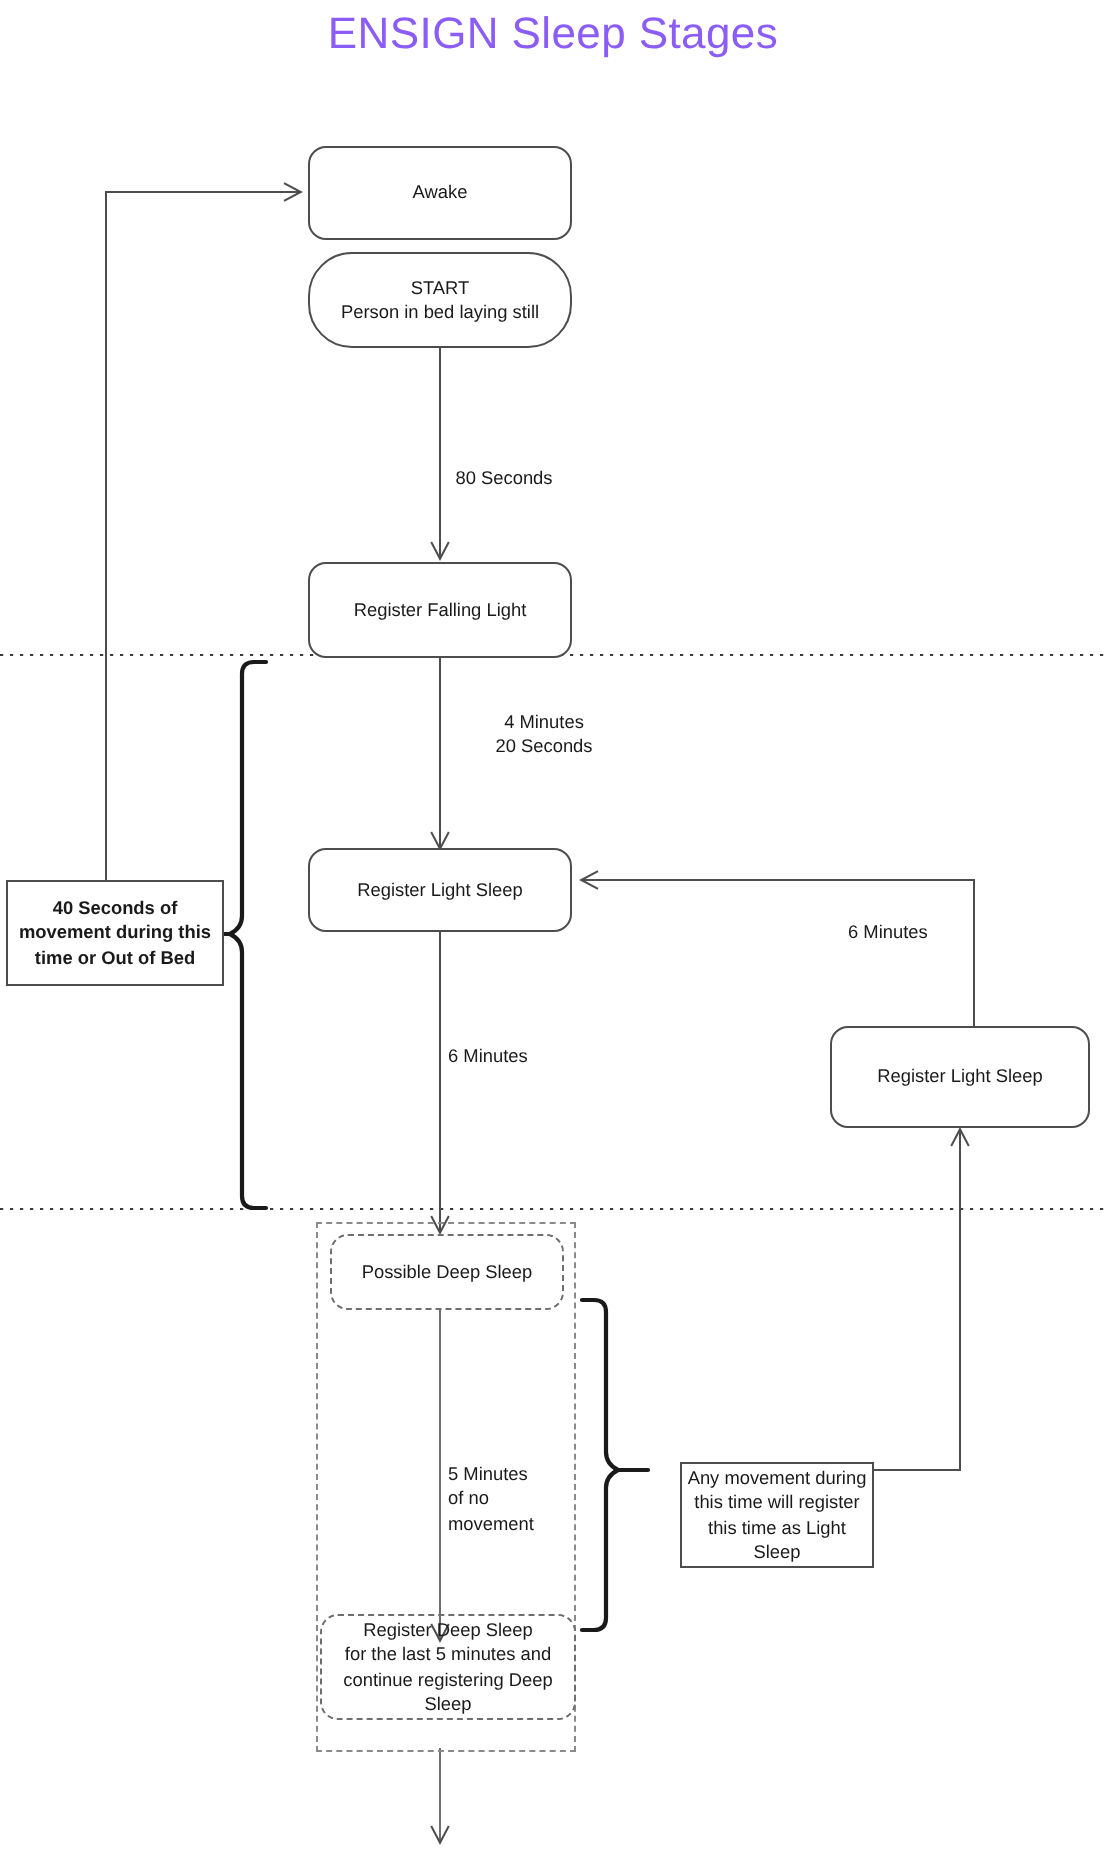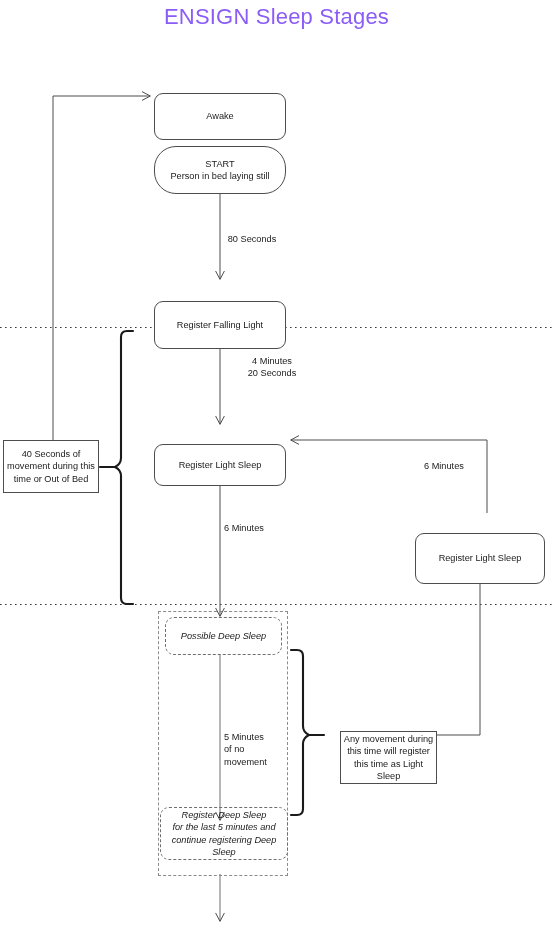--- a/index.html
+++ b/index.html
@@ -45,31 +45,29 @@
     text-align: center;
     color: #1a1a1a;
     font-size: 9.2px;
     line-height: 12.4px;
     background: transparent;
   }
   .node-solid-round {
     border: 1px solid #4d4d4d;
     border-radius: 9px;
     background: #ffffff;
-    margin-top: 20px;
   }
   .node-solid-rect {
     border: 1px solid #4d4d4d;
     background: #ffffff;
   }
   .node-dashed-round {
     border: 1px dashed #6e6e6e;
     border-radius: 9px;
     background: transparent;
-    font-style: italic;
   }
   .container-dashed {
     position: absolute;
     box-sizing: border-box;
     border: 1px dashed #8a8a8a;
     background: transparent;
   }
   .edge-label {
     position: absolute;
     color: #1a1a1a;
@@ -158,21 +156,21 @@
     <span class="nw">Possible Deep Sleep</span>
   </div>
 
   <div class="node node-dashed-round" style="left:160px; top:807px; width:128px; height:53px;">
     <span class="nw">Register Deep Sleep
 for the last 5 minutes and
 continue registering Deep
 Sleep</span>
   </div>
 
-  <div class="node node-solid-rect" style="left:3px; top:440px; width:96px; height:53px;">
+  <div class="node node-solid-rect" style="left:3px; top:440px; width:109px; height:53px;font-weight:bold;">
     <span class="nw">40 Seconds of
 movement during this
 time or Out of Bed</span>
   </div>
 
   <div class="node node-solid-rect" style="left:340px; top:708px; width:97px; height:53px;margin-top:23px;">
     <span class="nw">Any movement during
 this time will register
 this time as Light
 Sleep</span>

